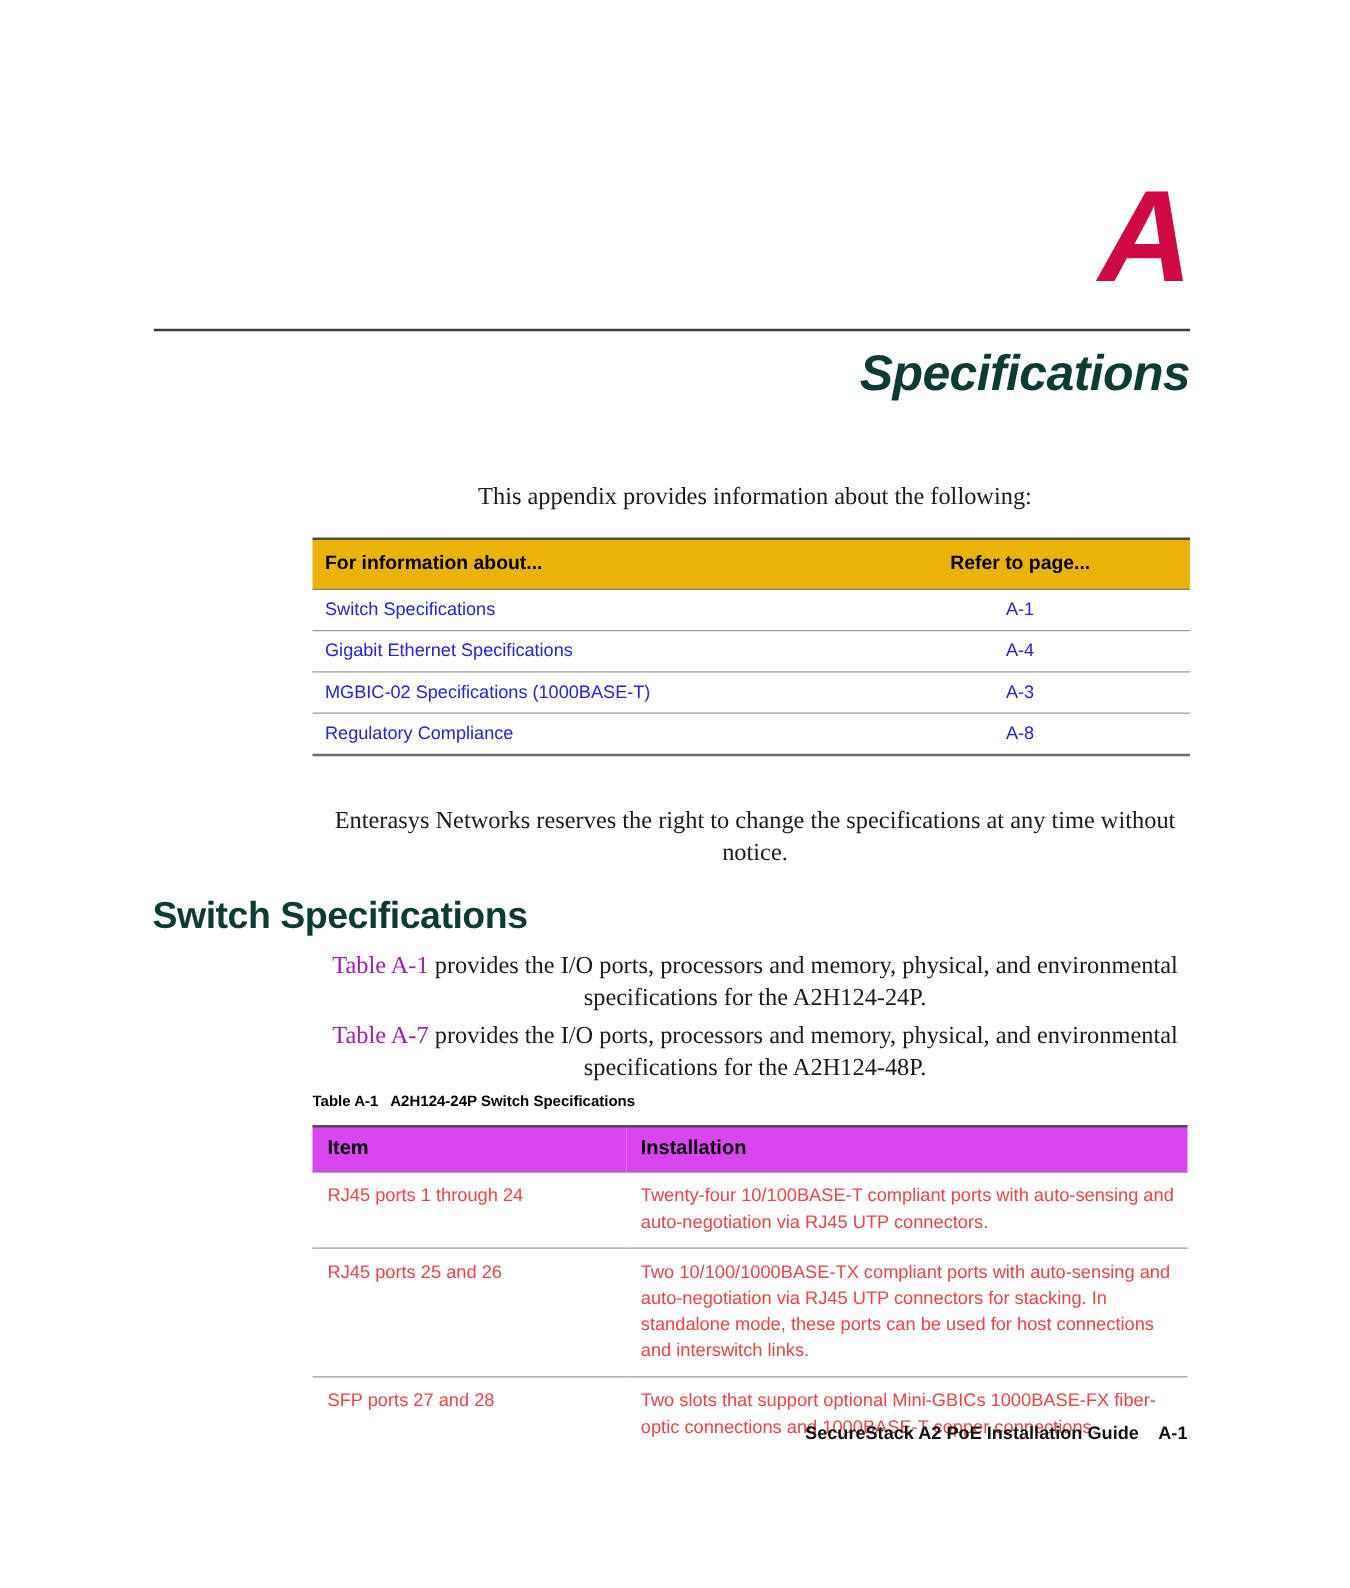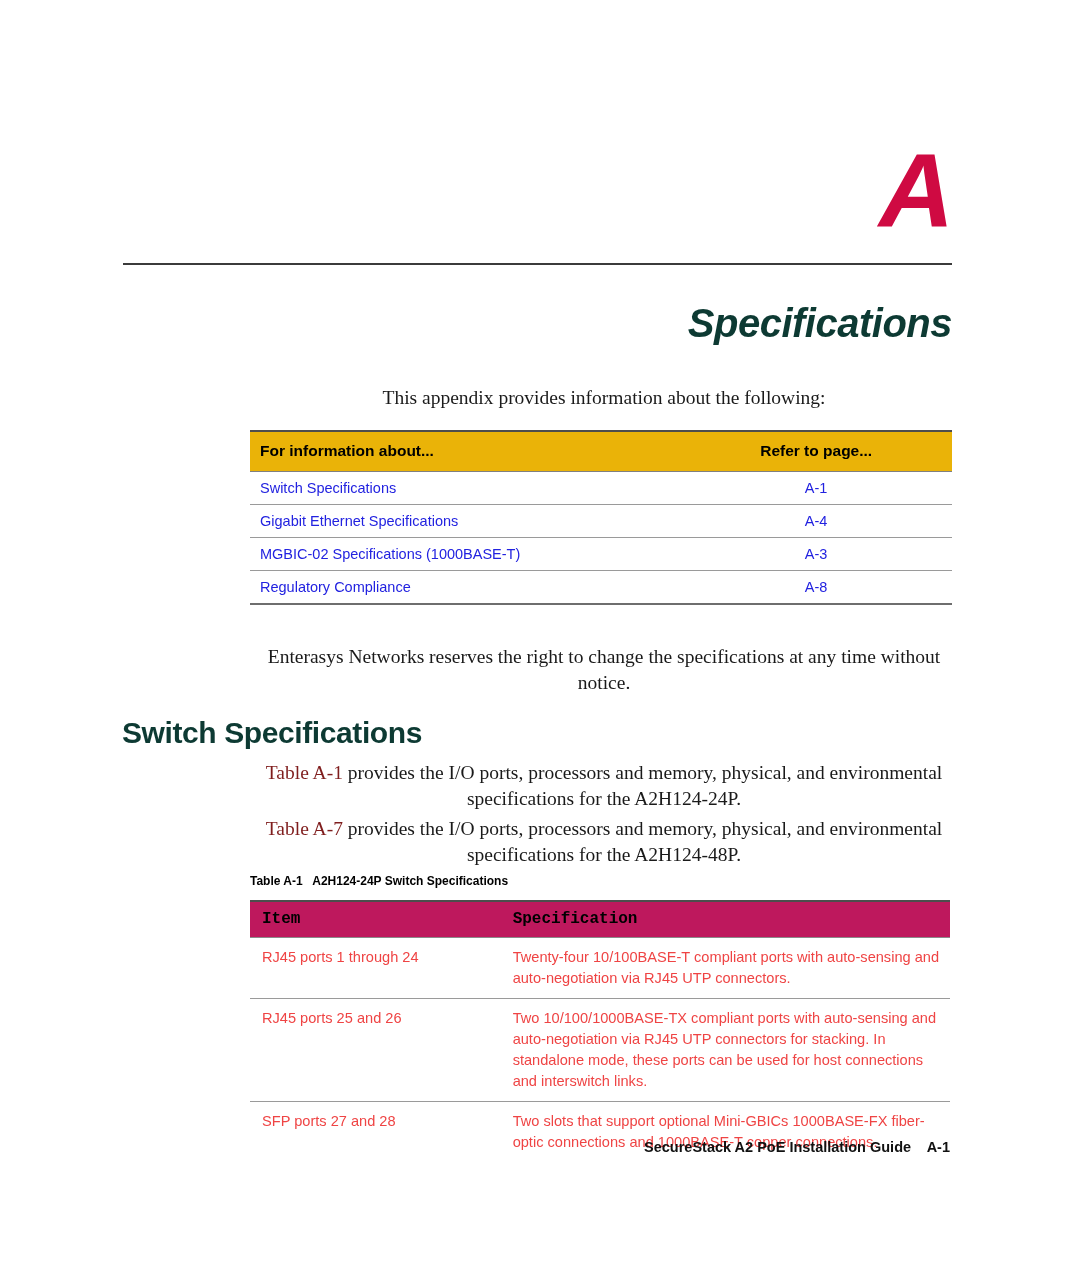--- a/index.html
+++ b/index.html
@@ -45,21 +45,20 @@
     top: 275px;
     width: 829px;
     text-align: right;
     font-family: "Liberation Sans", sans-serif;
     font-weight: bold;
     font-style: italic;
     font-size: 40px;
     line-height: 48px;
     letter-spacing: -0.5px;
     color: #0d3a33;
-    margin-top: 24px;
   }
 
   
   .body-text {
     position: absolute;
     font-family: "Liberation Serif", serif;
     font-size: 19.5px;
     line-height: 26px;
     color: #1a1a1a;
     text-align: center;
@@ -78,21 +77,21 @@
     left: 254px;
     top: 760px;
     width: 700px;
   }
   #table-a2-intro {
     left: 254px;
     top: 816px;
     width: 700px;
   }
   .xref {
-    color: #7f1d1d;
+    color: #a21caf;
   }
 
   
   #section-heading {
     position: absolute;
     left: 122px;
     top: 716px;
     font-family: "Liberation Sans", sans-serif;
     font-weight: bold;
     font-size: 30px;
@@ -156,22 +155,21 @@
   }
   #spec-table {
     position: absolute;
     left: 250px;
     top: 900px;
     width: 700px;
     border-collapse: collapse;
     font-family: "Liberation Sans", sans-serif;
   }
   #spec-table tr.spec-head-row {
-    background: #be185d;
-    font-family: Liberation Mono, monospace;
+    background: #d946ef;
   }
   #spec-table th {
     font-size: 16px;
     font-weight: bold;
     text-align: left;
     color: #000000;
     padding: 8px 0 9px 12px;
     border-top: 2px solid #4d4d4d;
     border-bottom: 1px solid #8a8a8a;
   }
@@ -246,21 +244,21 @@
 <div class="body-text" id="table-a1-intro"><span class="xref">Table A-1</span><span> provides the I/O ports, processors and memory, physical, and environmental specifications for the A2H124-24P.</span></div>
 
 <div class="body-text" id="table-a2-intro"><span class="xref">Table A-7</span><span> provides the I/O ports, processors and memory, physical, and environmental specifications for the A2H124-48P.</span></div>
 
 <div id="spec-caption">Table A-1   A2H124-24P Switch Specifications</div>
 
 <table id="spec-table">
   <thead>
     <tr class="spec-head-row">
       <th class="spec-col-item">Item</th>
-      <th class="spec-col-spec">Specification</th>
+      <th class="spec-col-spec">Installation</th>
     </tr>
   </thead>
   <tbody>
     <tr>
       <td class="spec-col-item">RJ45 ports 1 through 24</td>
       <td class="spec-col-spec">Twenty-four 10/100BASE-T compliant ports with auto-sensing and auto-negotiation via RJ45 UTP connectors.</td>
     </tr>
     <tr>
       <td class="spec-col-item">RJ45 ports 25 and 26</td>
       <td class="spec-col-spec">Two 10/100/1000BASE-TX compliant ports with auto-sensing and auto-negotiation via RJ45 UTP connectors for stacking. In standalone mode, these ports can be used for host connections and interswitch links.</td>

